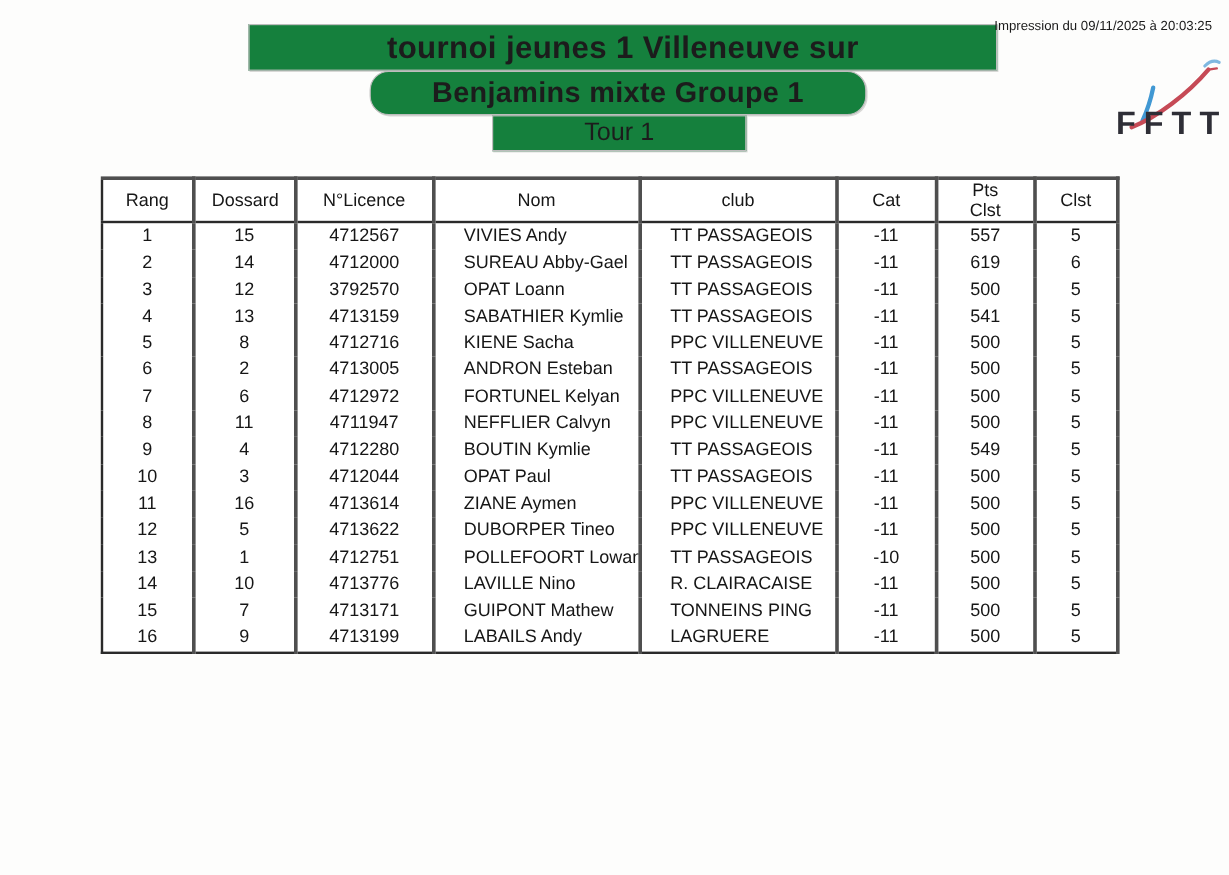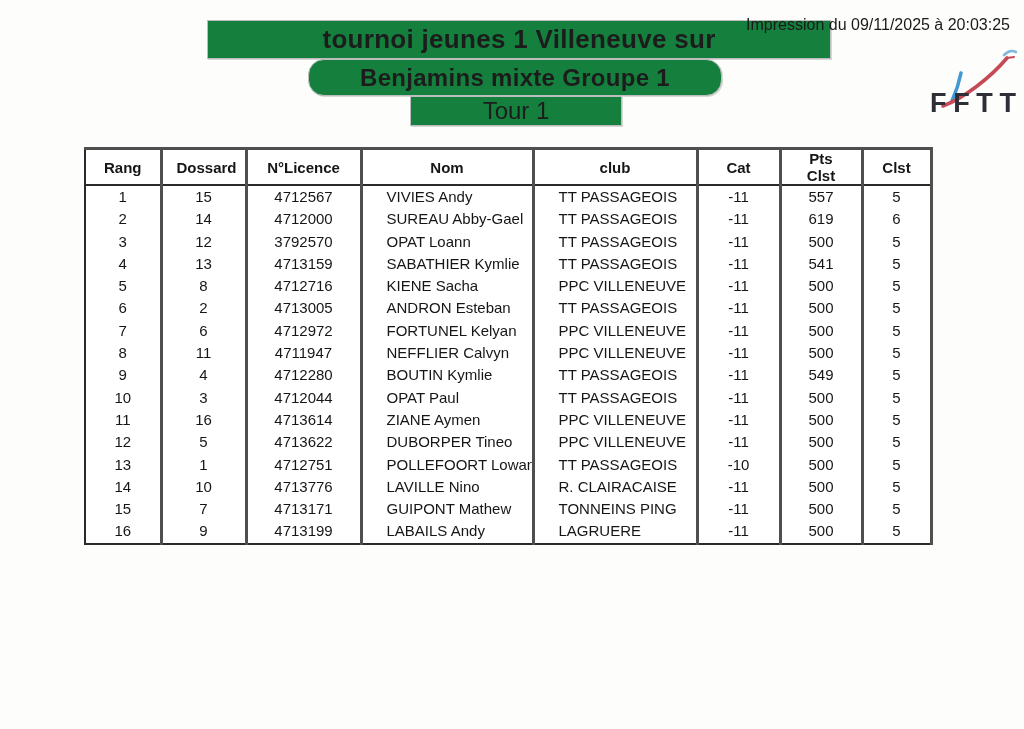--- a/index.html
+++ b/index.html
@@ -19,42 +19,42 @@
     position:absolute;
     background:#15803d;
     border:1px solid #bdbdbd;
     box-shadow:1px 1px 0 #d8d8d6;
     display:flex;align-items:center;justify-content:center;
     text-align:center;
     white-space:nowrap;
   }
   .tb1{left:207px;top:20px;width:622px;height:37px;font-size:26px;font-weight:bold;letter-spacing:.3px;}
   .tb2{left:308px;top:59px;width:412px;height:35px;font-size:24px;font-weight:bold;letter-spacing:.3px;border-radius:16px;}
-  .tb3{left:410px;top:96px;width:210px;height:28px;font-size:24px;font-weight:normal;}
+  .tb3{left:410px;top:96px;width:210px;height:28px;font-size:21px;font-weight:normal;}
 
   .print-info{
     position:absolute;top:16px;right:14px;
-    font-size:16px;color:#1a1a1a;margin-left:28px;
+    font-size:11px;color:#1a1a1a;margin-left:28px;
   }
 
   .logo{position:absolute;left:928px;top:46px;width:92px;height:72px;}
 
   
   .results{
     position:absolute;left:84px;top:147px;width:846px;
     border-collapse:collapse;table-layout:fixed;
     font-size:15px;color:#161616;
     background:#fff;
   }
   .results, .results th, .results td{border-style:solid;border-color:#4f4f4f;}
   .results{border:2px solid #2a2a2a;}
   .results th{
     border-bottom:2px solid #2a2a2a;
     border-left:1px solid #4f4f4f;
-    font-weight:bold;height:24px;padding:0 14px;
+    font-weight:normal;height:24px;padding:0 14px;
     text-align:center;font-size:15px;
   }
   .results td{
     border-left:1px solid #4f4f4f;
     border-top:none;border-bottom:none;
     height:22.3px;padding:0 2px;
     text-align:center;line-height:22.3px;
     overflow:hidden;white-space:nowrap;
   }
   .results th:first-child,.results td:first-child{border-left:none;}

